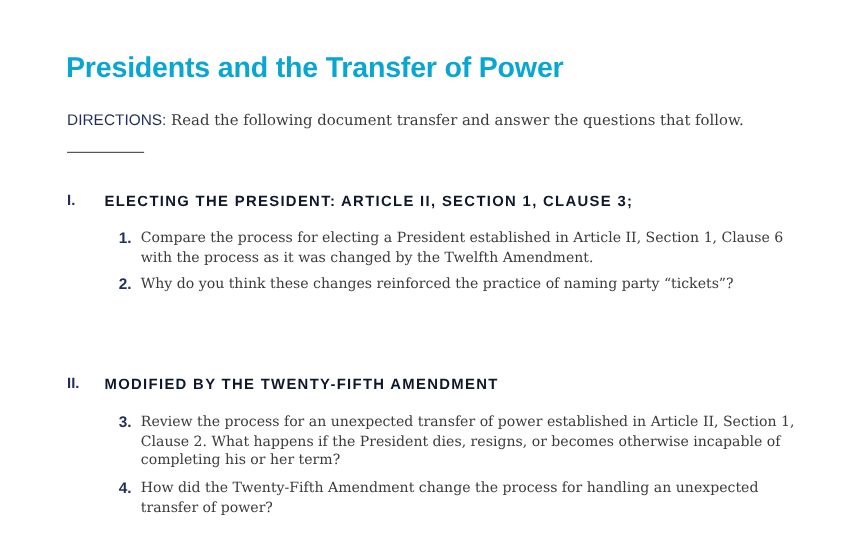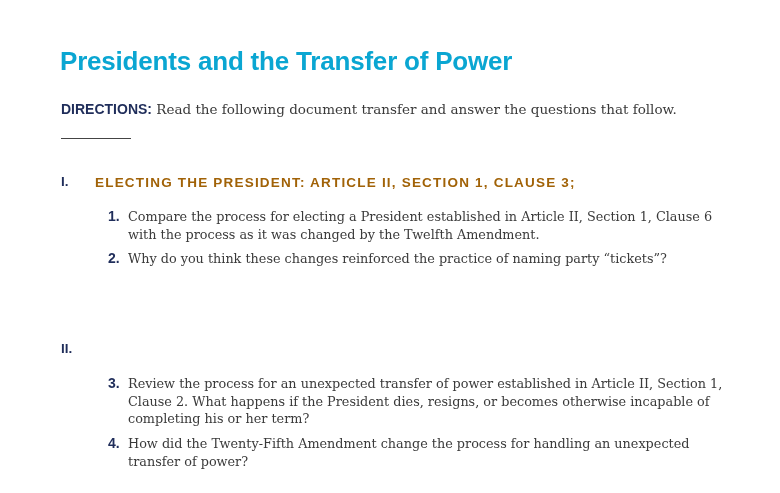--- a/index.html
+++ b/index.html
@@ -7,32 +7,32 @@
   .title {
     position:absolute; left:60px; top:46px;
     font-family:"Liberation Sans", sans-serif; font-weight:bold;
     font-size:26px; color:#0aa6d2; letter-spacing:-0.2px; white-space:nowrap;
   }
   .directions {
     position:absolute; left:61px; top:101px;
     font-family:"DejaVu Serif", serif; font-size:13.5px; color:#3a3a3a; white-space:nowrap;
   }
   .directions .label {
-    font-family:"Liberation Sans", sans-serif; font-weight:bold; color:#1f2d5a; font-size:14px;
+    font-family:"Liberation Sans", sans-serif; font-weight:normal; color:#1f2d5a; font-size:14px;
   }
   .divider { position:absolute; left:61px; top:138px; width:70px; height:0; border-top:1.5px solid #444; }
   .section { position:absolute; left:61px; }
   .sec-num {
     position:absolute; left:0; top:0;
     font-family:"Liberation Sans", sans-serif; font-weight:bold; font-size:13.5px; color:#1f2d5a;
   }
   .sec-head {
     position:absolute; left:34px; top:0;
     font-family:"Liberation Sans", sans-serif; font-weight:bold; font-size:13.5px;
-    color:#a16207; letter-spacing:1.2px; line-height:17px; white-space:nowrap;
+    color:#0f172a; letter-spacing:1.2px; line-height:17px; white-space:nowrap;
   }
   .q { position:absolute; left:47px; font-family:"DejaVu Serif", serif; font-size:12.8px; color:#3a3a3a; line-height:17.5px; }
   .q-num {
     position:absolute; left:0; top:0;
     font-family:"Liberation Sans", sans-serif; font-weight:bold; font-size:14px; color:#1f2d5a;
   }
   .q-text { position:absolute; left:20px; top:0; white-space:pre-line; width:640px; }
 </style>
 </head>
 <body>
@@ -57,20 +57,21 @@
   </div>
   <div class="q" style="top:76px;">
     <span class="q-num">2.</span>
     <span class="q-text">Why do you think these changes reinforced the practice of naming party “tickets”?</span>
   </div>
 </div>
 
 <div class="section" style="top:341px;">
   <span class="sec-num">II.</span>
   <div class="sec-head">
+    <div>MODIFIED BY THE TWENTY-FIFTH AMENDMENT</div>
   </div>
   <div class="q" style="top:34px;">
     <span class="q-num">3.</span>
     <span class="q-text">Review the process for an unexpected transfer of power established in Article II, Section 1,
 Clause 2. What happens if the President dies, resigns, or becomes otherwise incapable of
 completing his or her term?</span>
   </div>
   <div class="q" style="top:94px;">
     <span class="q-num">4.</span>
     <span class="q-text">How did the Twenty-Fifth Amendment change the process for handling an unexpected

